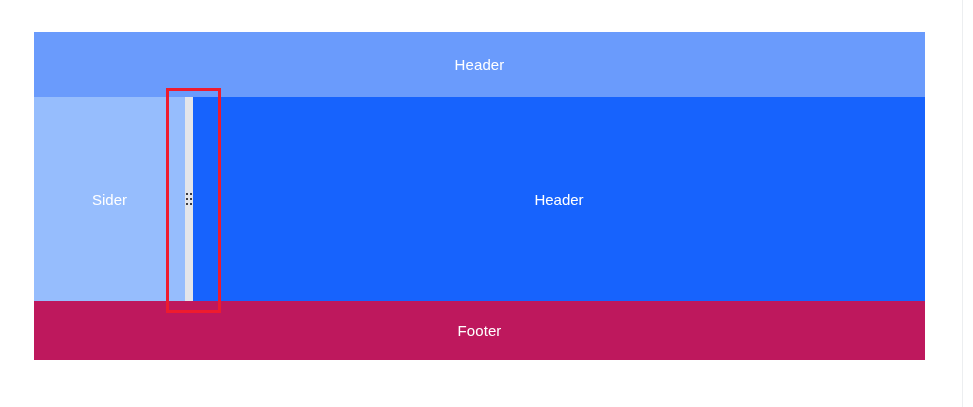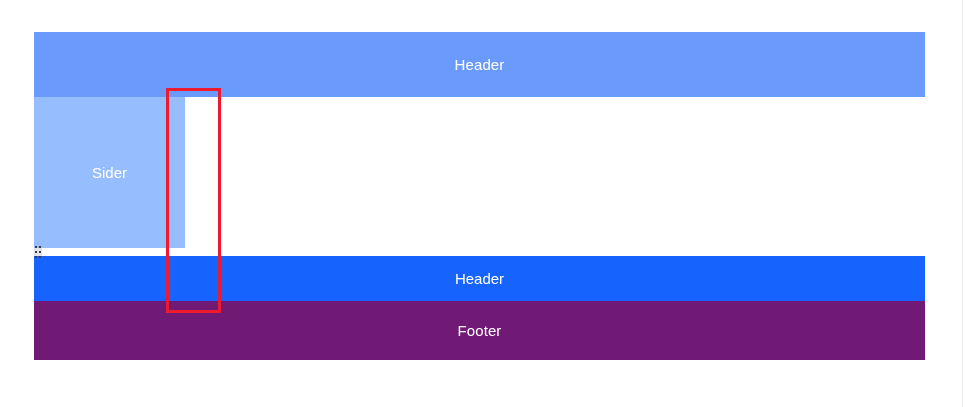--- a/index.html
+++ b/index.html
@@ -53,28 +53,28 @@
 
   #header-band {
     height: 65px;
     flex: 0 0 65px;
     background: #6a9bfc;
   }
 
   #footer-band {
     height: 59px;
     flex: 0 0 59px;
-    background: #701a75;
+    background: #be185d;
     text-align: right;
   }
 
   #middle-row {
     flex: 1 1 auto;
     display: flex;
-    flex-direction: column;
+    flex-direction: row;
     min-height: 0;
   }
 
   #sider-panel {
     flex: 0 0 151px;
     width: 151px;
     background: #96bdfd;
     display: flex;
     align-items: center;
     justify-content: center;

